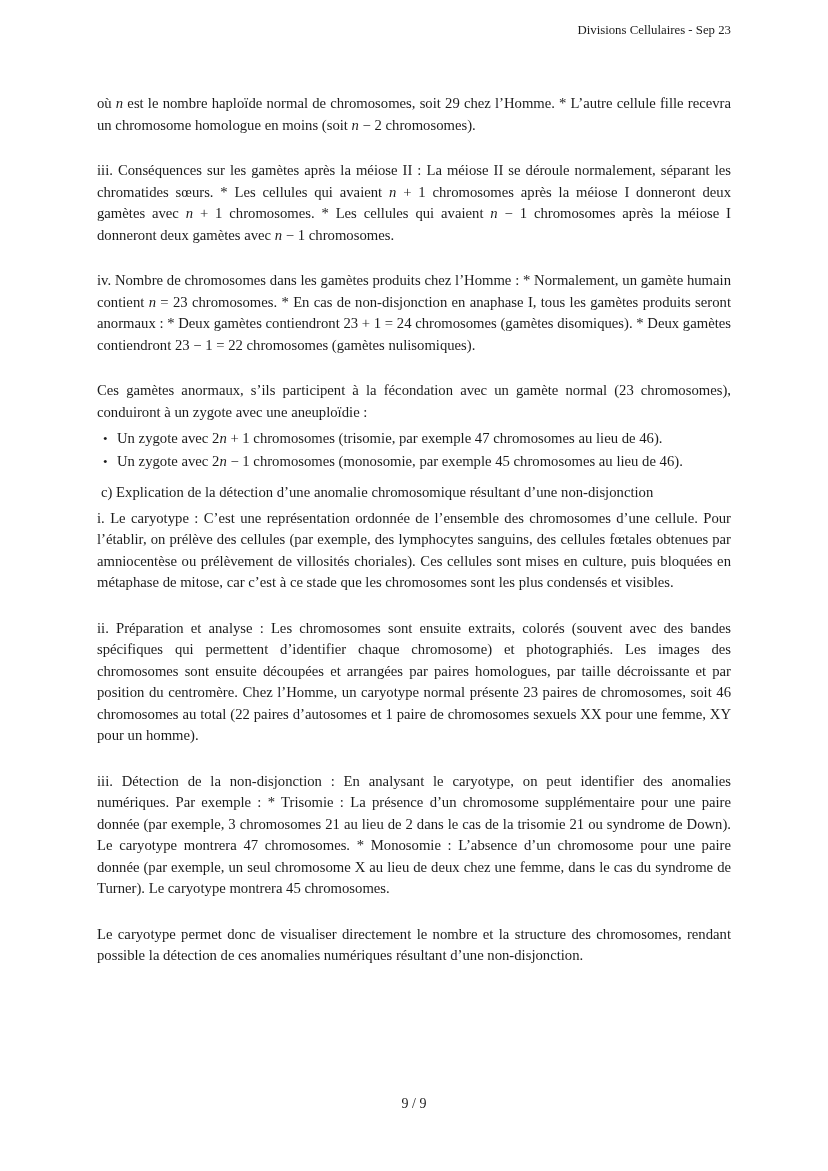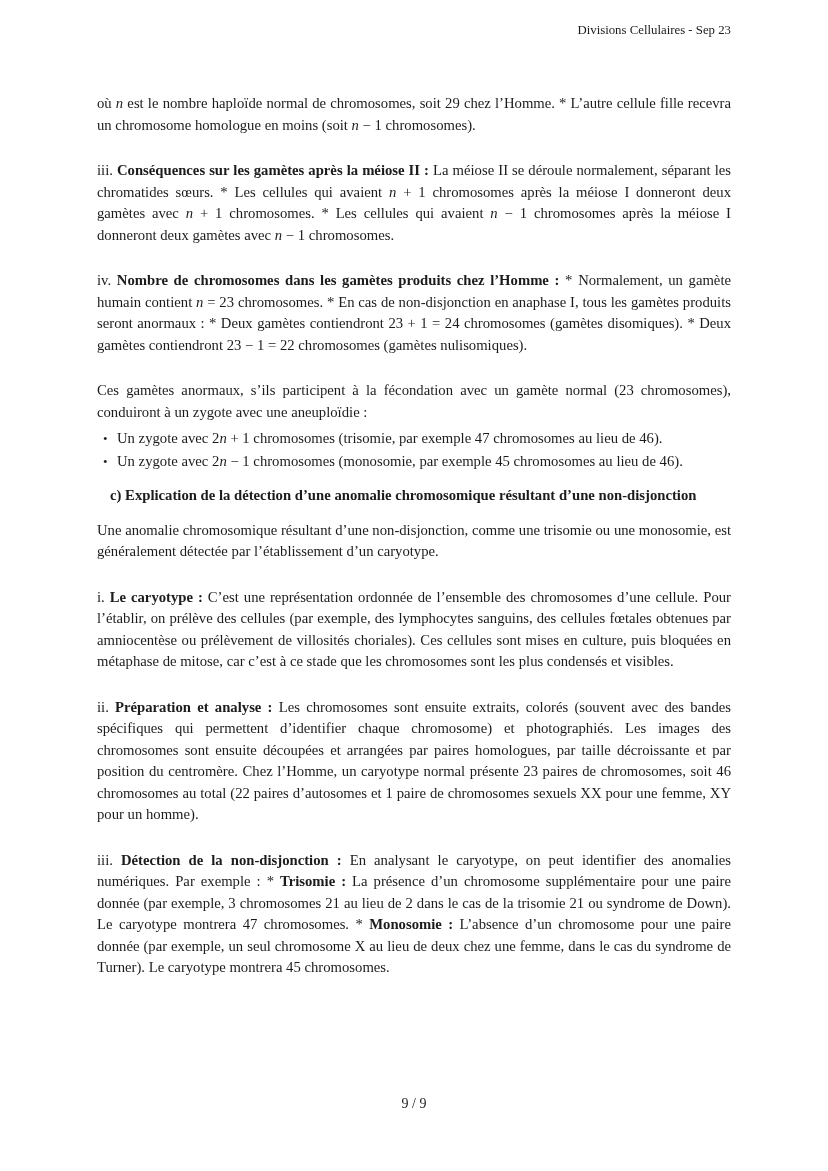--- a/index.html
+++ b/index.html
@@ -29,80 +29,80 @@
     position: absolute;
     top: 93px;
     left: 97px;
     width: 634px;
     font-size: 14.7px;
     line-height: 21.5px;
     text-align: justify;
   }
   .para { margin: 0 0 24px 0; }
   .para.before-list { margin-bottom: 5px; }
-  .heading { font-weight: 700; margin: 13px; }
+  .heading { font-weight: 700; margin: 4px; }
   .after-heading { margin: 0 0 24px 0; }
   .bullets { margin: 3px 0 10px 0; }
   .bullet-item { display: flex; margin: 0 0 1px 0; }
   .bullet-marker {
     flex: 0 0 20px;
     box-sizing: border-box;
     padding-left: 6px;
     font-size: 13px;
   }
   .bullet-text { flex: 1; }
-  .b { font-weight: 700; }
+  .b { font-weight: 400; }
   .i { font-style: italic; }
   .page-footer {
     position: absolute;
     top: 1096px;
     left: 0;
     width: 828px;
     text-align: center;
     font-size: 14px;
   }
 </style>
 </head>
 <body>
 
 <div class="page">
 
   <div class="page-header">
     <span>Divisions Cellulaires - Sep 23</span>
   </div>
 
   <div class="doc-body">
-    <p class="para"><span>où </span><span class="i">n</span><span> est le nombre haploïde normal de chromosomes, soit 29 chez l’Homme. * L’autre cellule fille recevra un chromosome homologue en moins (soit </span><span class="i">n</span><span> − 1 chromosomes).</span></p>
+    <p class="para"><span>où </span><span class="i">n</span><span> est le nombre haploïde normal de chromosomes, soit 29 chez l’Homme. * L’autre cellule fille recevra un chromosome homologue en moins (soit </span><span class="i">n</span><span> − 2 chromosomes).</span></p>
 
     <p class="para"><span>iii. </span><span class="b">Conséquences sur les gamètes après la méiose II :</span><span> La méiose II se déroule normalement, séparant les chromatides sœurs. * Les cellules qui avaient </span><span class="i">n</span><span> + 1 chromosomes après la méiose I donneront deux gamètes avec </span><span class="i">n</span><span> + 1 chromosomes. * Les cellules qui avaient </span><span class="i">n</span><span> − 1 chromosomes après la méiose I donneront deux gamètes avec </span><span class="i">n</span><span> − 1 chromosomes.</span></p>
 
     <p class="para"><span>iv. </span><span class="b">Nombre de chromosomes dans les gamètes produits chez l’Homme :</span><span> * Normalement, un gamète humain contient </span><span class="i">n</span><span> = 23 chromosomes. * En cas de non-disjonction en anaphase I, tous les gamètes produits seront anormaux : * Deux gamètes contiendront 23 + 1 = 24 chromosomes (gamètes disomiques). * Deux gamètes contiendront 23 − 1 = 22 chromosomes (gamètes nulisomiques).</span></p>
 
     <p class="para before-list"><span>Ces gamètes anormaux, s’ils participent à la fécondation avec un gamète normal (23 chromosomes), conduiront à un zygote avec une aneuploïdie :</span></p>
 
     <div class="bullets">
       <div class="bullet-item">
         <span class="bullet-marker">•</span>
         <span class="bullet-text"><span>Un zygote avec 2</span><span class="i">n</span><span> + 1 chromosomes (trisomie, par exemple 47 chromosomes au lieu de 46).</span></span>
       </div>
       <div class="bullet-item">
         <span class="bullet-marker">•</span>
         <span class="bullet-text"><span>Un zygote avec 2</span><span class="i">n</span><span> − 1 chromosomes (monosomie, par exemple 45 chromosomes au lieu de 46).</span></span>
       </div>
     </div>
 
     <p class="heading"><span class="b">c) Explication de la détection d’une anomalie chromosomique résultant d’une non-disjonction</span></p>
 
-    <p class="after-heading"><span>Une anomalie chromosomique résultant d’une non-disjonction, comme une trisomie ou une monosomie, est généralement détectée par l’établissement d’un caryotype.</span></p>
 
     <p class="para"><span>i. </span><span class="b">Le caryotype :</span><span> C’est une représentation ordonnée de l’ensemble des chromosomes d’une cellule. Pour l’établir, on prélève des cellules (par exemple, des lymphocytes sanguins, des cellules fœtales obtenues par amniocentèse ou prélèvement de villosités choriales). Ces cellules sont mises en culture, puis bloquées en métaphase de mitose, car c’est à ce stade que les chromosomes sont les plus condensés et visibles.</span></p>
 
     <p class="para"><span>ii. </span><span class="b">Préparation et analyse :</span><span> Les chromosomes sont ensuite extraits, colorés (souvent avec des bandes spécifiques qui permettent d’identifier chaque chromosome) et photographiés. Les images des chromosomes sont ensuite découpées et arrangées par paires homologues, par taille décroissante et par position du centromère. Chez l’Homme, un caryotype normal présente 23 paires de chromosomes, soit 46 chromosomes au total (22 paires d’autosomes et 1 paire de chromosomes sexuels XX pour une femme, XY pour un homme).</span></p>
 
     <p class="para"><span>iii. </span><span class="b">Détection de la non-disjonction :</span><span> En analysant le caryotype, on peut identifier des anomalies numériques. Par exemple : * </span><span class="b">Trisomie :</span><span> La présence d’un chromosome supplémentaire pour une paire donnée (par exemple, 3 chromosomes 21 au lieu de 2 dans le cas de la trisomie 21 ou syndrome de Down). Le caryotype montrera 47 chromosomes. * </span><span class="b">Monosomie :</span><span> L’absence d’un chromosome pour une paire donnée (par exemple, un seul chromosome X au lieu de deux chez une femme, dans le cas du syndrome de Turner). Le caryotype montrera 45 chromosomes.</span></p>
 
+    <p class="para"><span>Le caryotype permet donc de visualiser directement le nombre et la structure des chromosomes, rendant possible la détection de ces anomalies numériques résultant d’une non-disjonction.</span></p>
   </div>
 
   <div class="page-footer">
     <span>9 / 9</span>
   </div>
 
 </div>
 
 </body></html>

